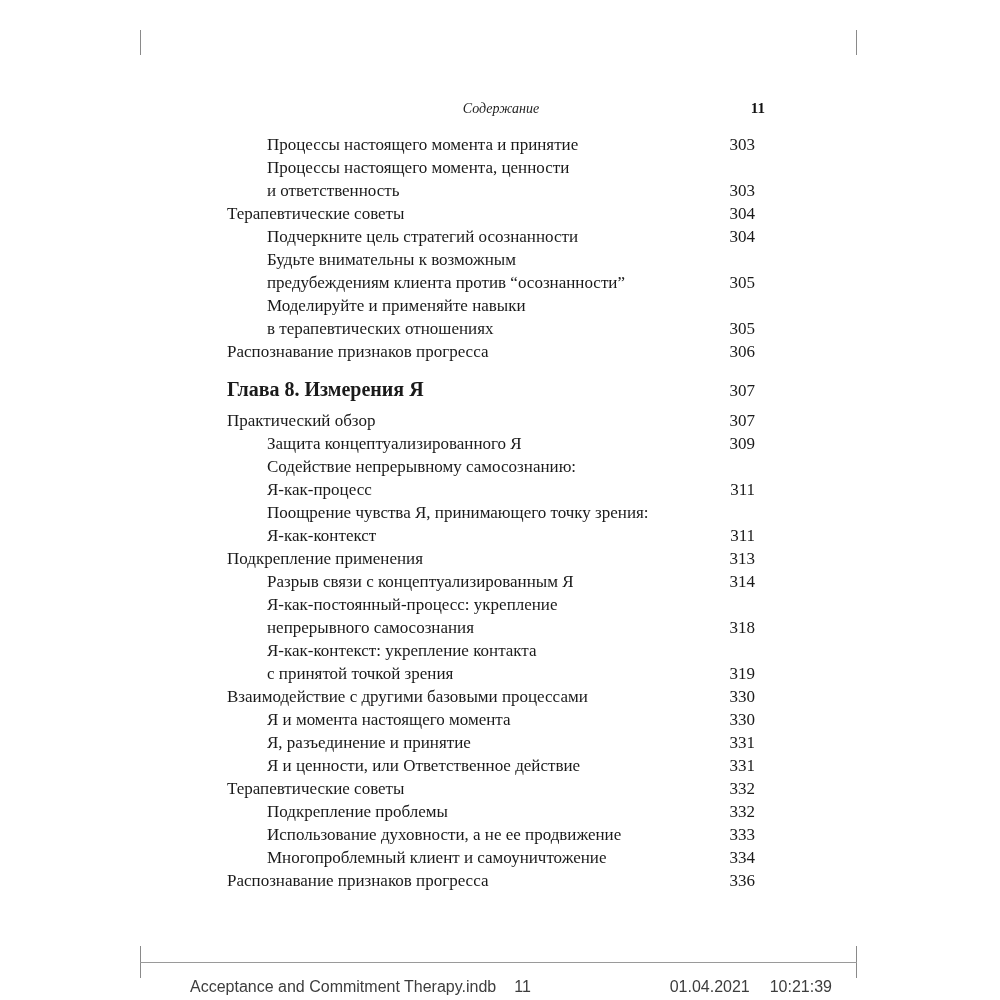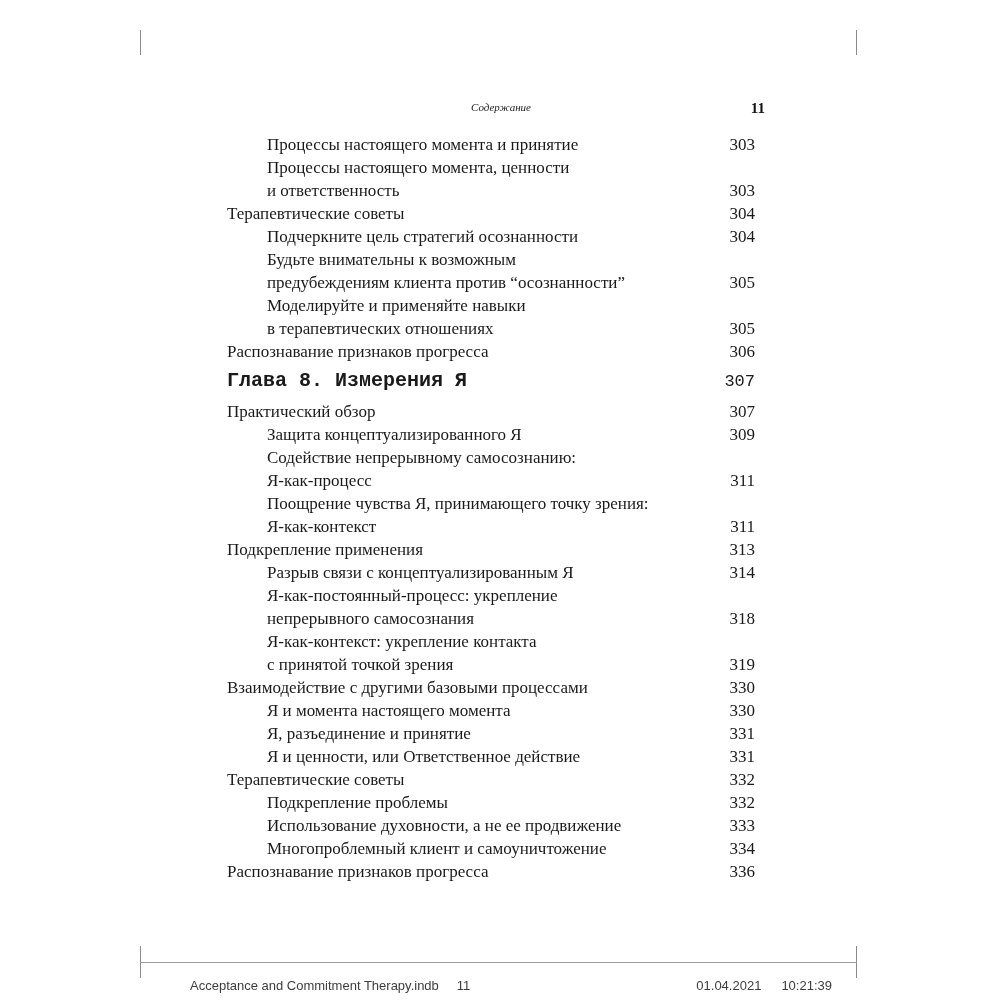--- a/index.html
+++ b/index.html
@@ -19,43 +19,43 @@
   .crop-tl { left: 140px; top: 30px;  height: 25px; }
   .crop-tr { left: 856px; top: 30px;  height: 25px; }
   .crop-bl { left: 140px; top: 946px; height: 32px; }
   .crop-br { left: 856px; top: 946px; height: 32px; }
   .slug-rule { position: absolute; left: 140px; top: 962px; width: 717px; height: 1px; background: #9a9a9a; }
 
   
   .page-header { position: absolute; left: 237px; top: 101px; width: 528px; height: 20px; }
   .running-title {
     position: absolute; left: 0; right: 0; text-align: center;
-    font-style: italic; font-size: 11px; color: #222;
+    font-style: italic; font-size: 14px; color: #222;
   }
   .folio { position: absolute; right: 0; top: -1px; font-weight: bold; font-size: 15px; color: #111; }
 
   
   .toc {
     position: absolute; left: 227px; top: 133px; width: 528px;
     font-size: 17px; line-height: 23px;
   }
   .entry.level-2 { padding-left: 40px; }
   .line { display: flex; align-items: baseline; }
   .title { flex: 1 1 auto; white-space: nowrap; }
   .pageno { flex: 0 0 auto; margin-left: 10px; text-align: center; }
-  .entry.chapter { margin: 5px 0 5px 0; font-weight: bold; font-size: 20px; font-family: Liberation Mono, monospace; }
+  .entry.chapter { margin: 13px 0 5px 0; font-weight: bold; font-size: 20px; }
   .entry.chapter .line { line-height: 26px; }
   .entry.chapter .pageno { font-weight: normal; font-size: 17px; }
 
   
   .slug {
     position: absolute; left: 190px; right: 168px; top: 978px;
     display: flex; justify-content: space-between; align-items: baseline;
     font-family: "Liberation Sans", sans-serif;
-    font-size: 13px; color: #3d3d3d;
+    font-size: 16px; color: #3d3d3d;
   }
   .slug-left  { display: flex; gap: 18px; }
   .slug-right { display: flex; gap: 20px; padding-left: 48px; }
 </style>
 </head>
 <body>
 
 <div class="sheet">
 
   <div class="crop crop-tl"></div>

